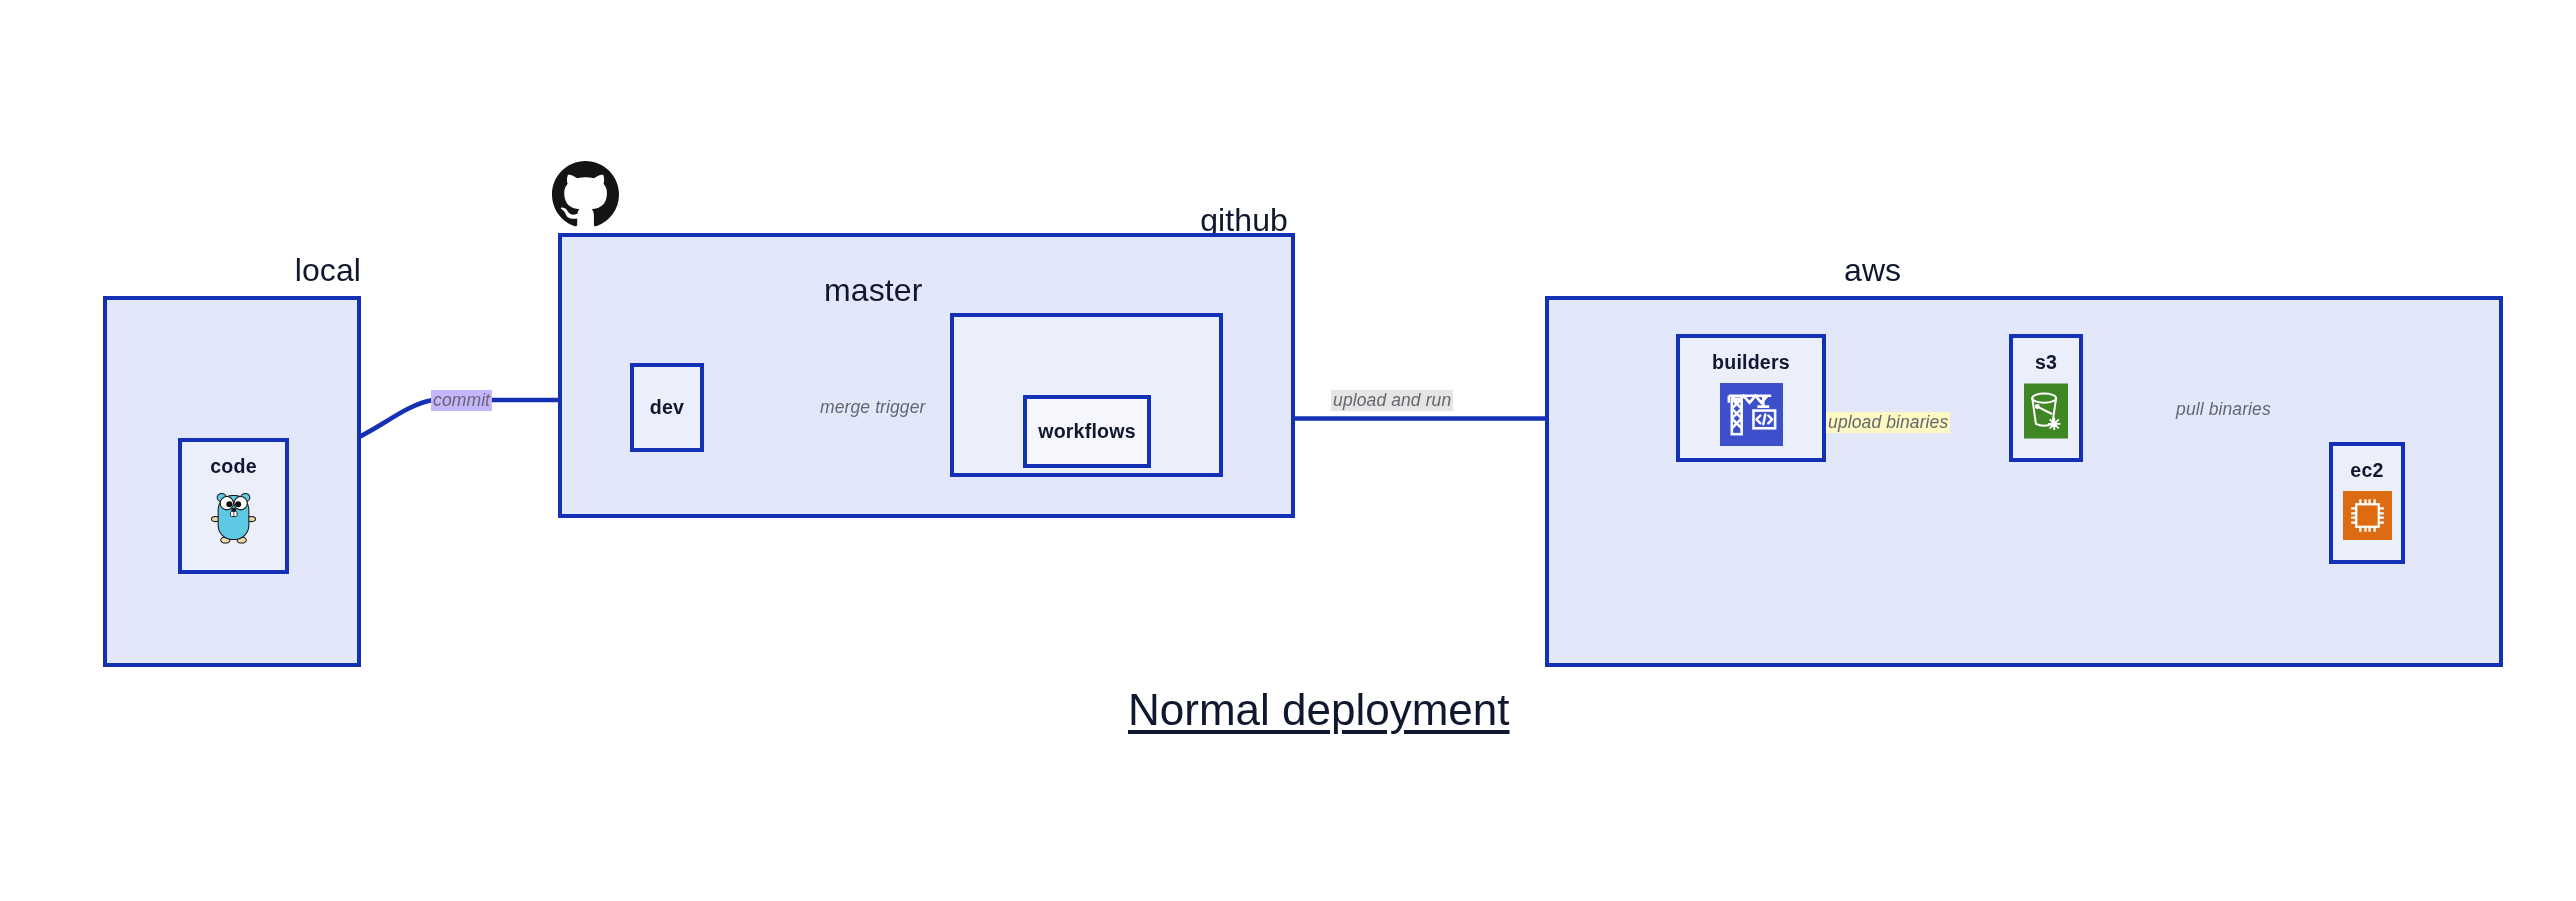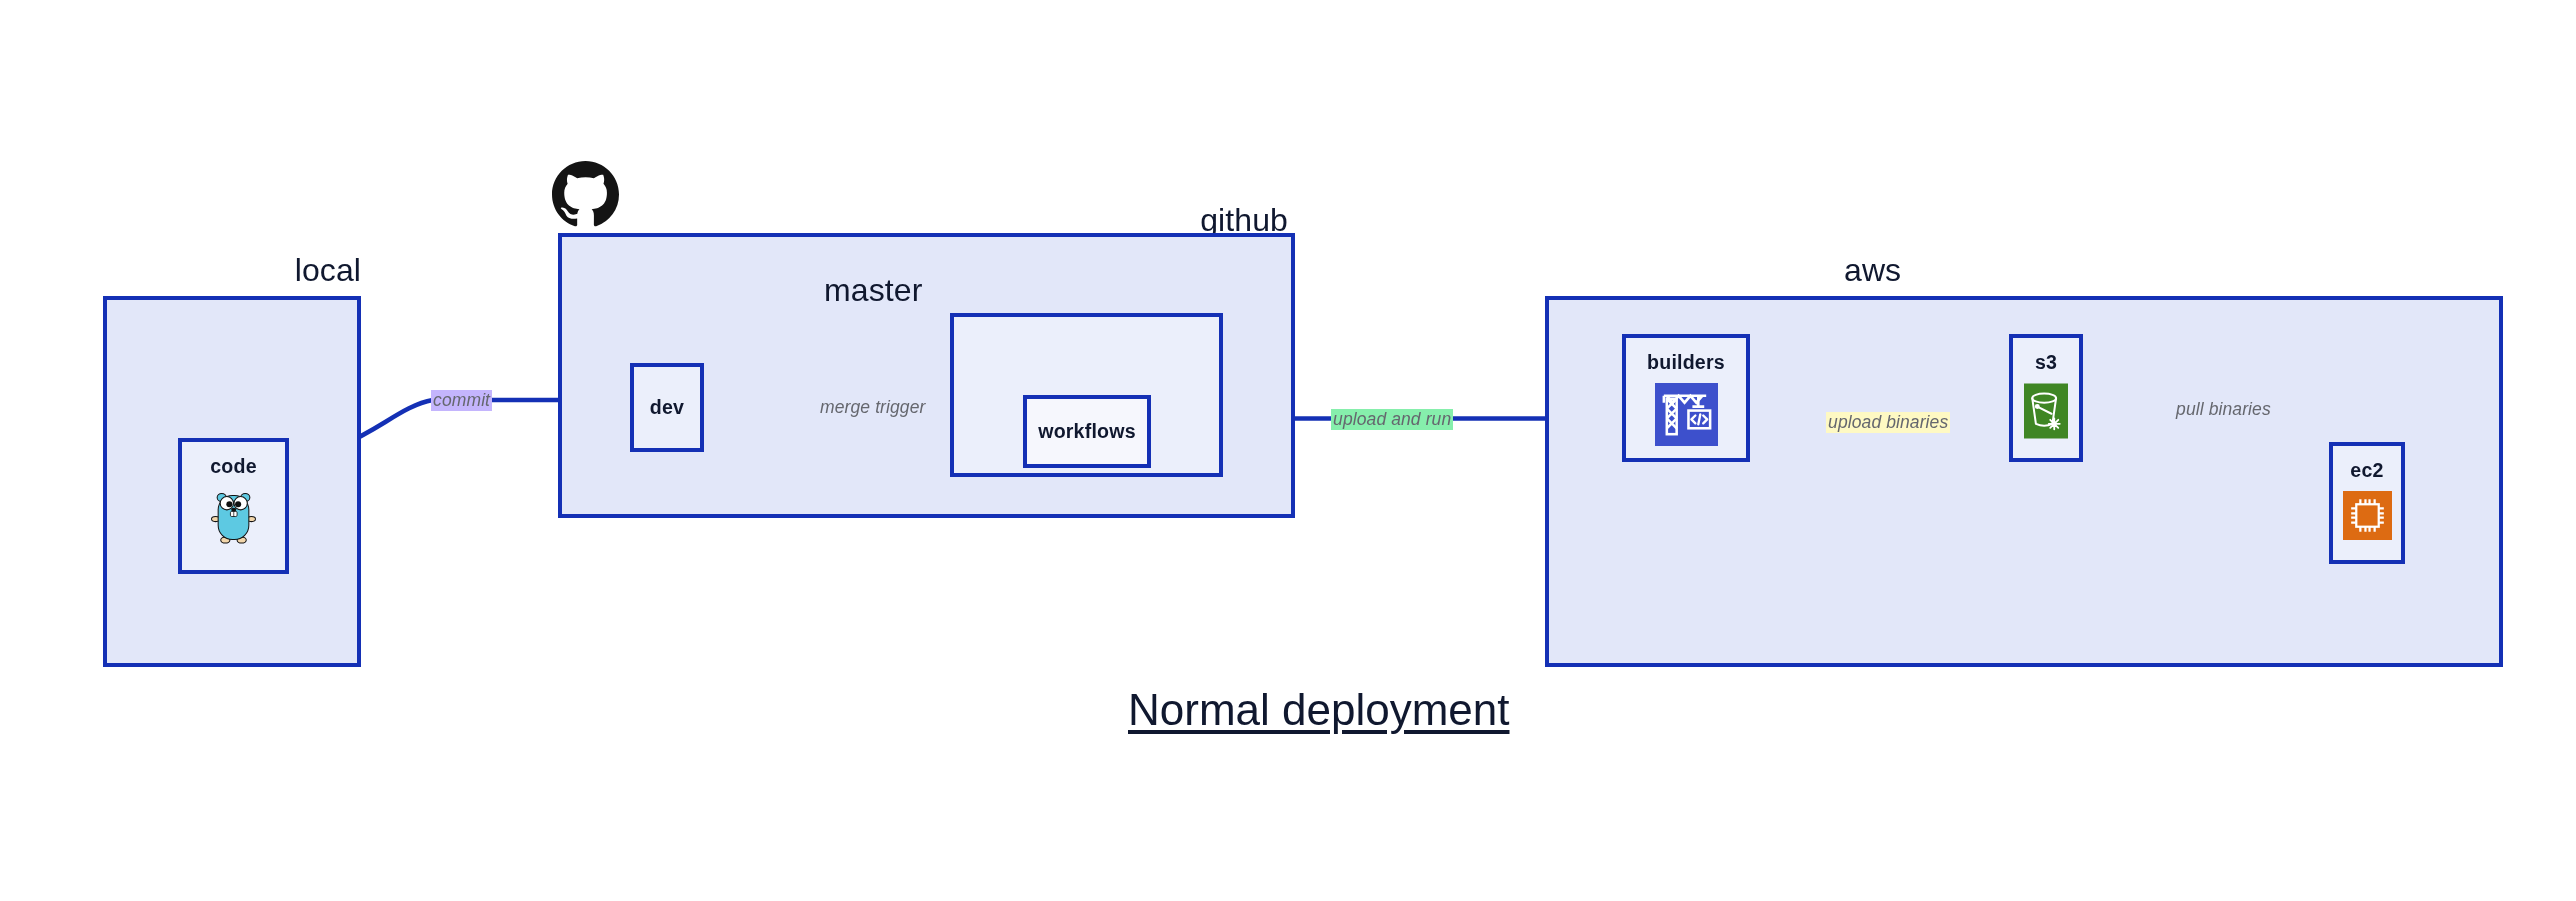--- a/index.html
+++ b/index.html
@@ -111,21 +111,21 @@
   </div>
 
   <div class="node-box white centerlabel" style="left:1023px;top:395px;width:128px;height:73px;">
     <div class="node-label">workflows</div>
   </div>
 
   <div class="container-label" style="left:1844px;top:252px;width:258px;text-align:left;">aws</div>
 
   <div class="container-box" style="left:1545px;top:296px;width:958px;height:371px;"></div>
 
-  <div class="node-box" style="left:1622px;top:334px;width:128px;height:128px;">
+  <div class="node-box" style="left:1676px;top:334px;width:150px;height:128px;">
     <div class="node-label">builders</div>
     <span class="icon-wrap">
       <svg width="63" height="63" viewBox="0 0 64 64" xmlns="http://www.w3.org/2000/svg">
         <rect width="64" height="64" fill="#3d50cc"></rect>
         <g fill="none" stroke="#ffffff" stroke-width="2.6">
 
           <rect x="12" y="16" width="10" height="36"></rect>
           <path d="M12 16 L22 26 M22 16 L12 26 M12 26 L22 36 M22 26 L12 36 M12 36 L22 46 M22 36 L12 46"></path>
 
           <path d="M9 13 L52 13 M9 13 L9 20"></path>
@@ -174,21 +174,21 @@
           <path d="M35 17 L40 17 M35 22 L40 22 M35 26 L40 26 M35 31 L40 31"></path>
         </g>
       </svg>
     </span>
   </div>
 
   <div class="edge-label" style="left:431px;top:390px;background:#c4b5fd;padding:0 2.1px;">commit</div>
 
   <div class="edge-label" style="left:818px;top:397px;background:#e2e7f9;padding:0 2.1px;">merge trigger</div>
 
-  <div class="edge-label" style="left:1331px;top:409px;background:#86efac;padding:0 2.1px;">upload and run</div>
+  <div class="edge-label" style="left:1331px;top:390px;background:#e5e5e5;padding:0 2.1px;">upload and run</div>
 
   <div class="edge-label" style="left:1826px;top:412px;background:#fef9c3;padding:0 2.1px;font-style:italic;">upload binaries</div>
 
   <div class="edge-label" style="left:2174px;top:399px;background:transparent;padding:0 2.1px;">pull binaries</div>
 
   <div id="page-title" style="left:1128px;top:685px;">Normal deployment</div>
 
 </div>
 
 

